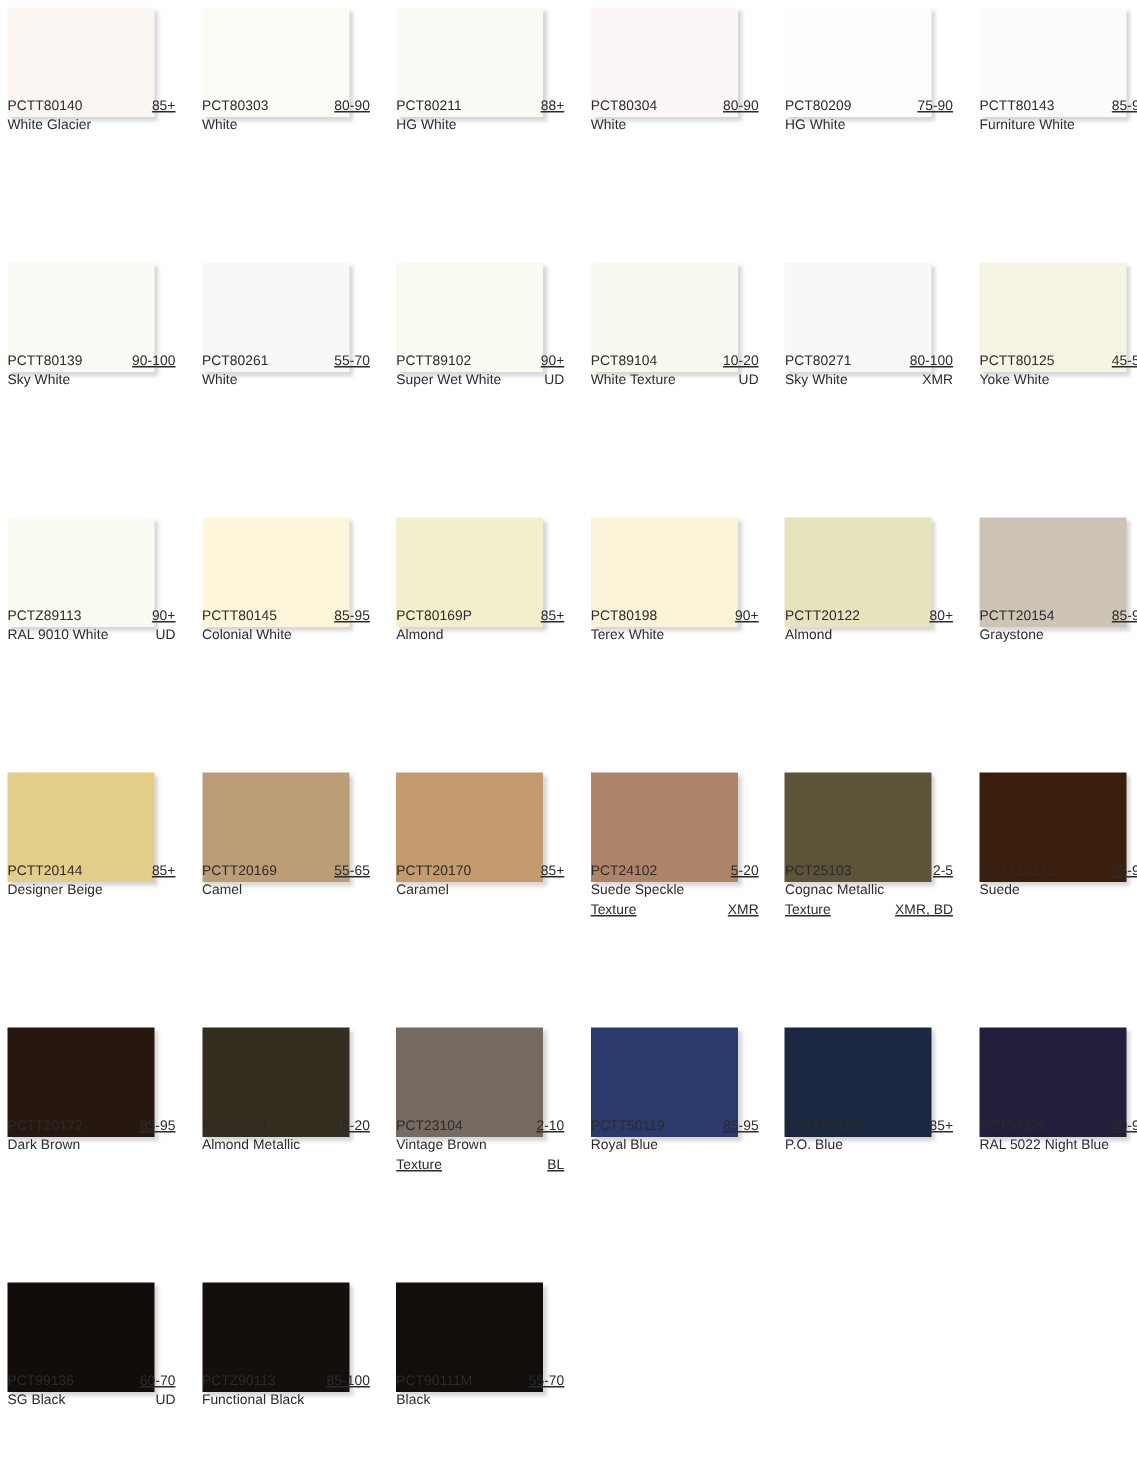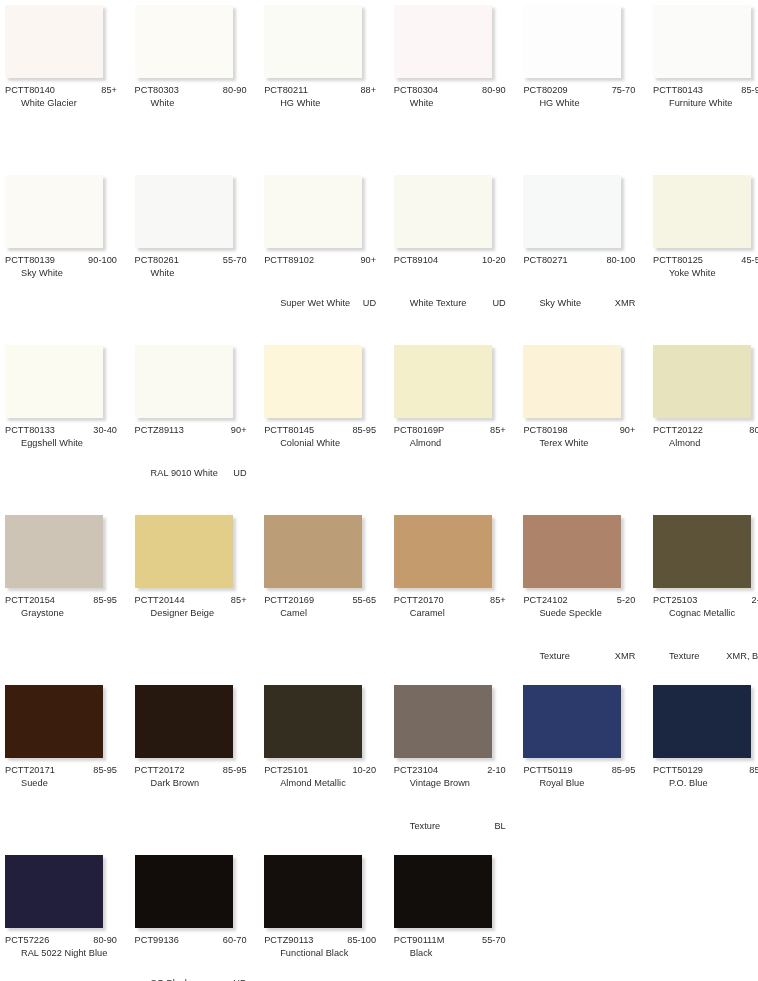--- a/index.html
+++ b/index.html
@@ -33,51 +33,50 @@
     position: absolute;
     left: 5px;
     top: 5px;
     width: 98px;
     height: 73px;
     box-shadow: 2.5px 2.5px 2.5px rgba(120,120,120,0.30);
   }
   .swatch-meta {
     position: absolute;
     left: 5px;
-    top: 84px;
+    top: 64px;
     width: 112px;
   }
   .meta-row {
     display: flex;
     justify-content: space-between;
     align-items: baseline;
     font-size: 9.2px;
     line-height: 13.2px;
     letter-spacing: 0.05px;
     white-space: nowrap;
   }
   .meta-code {
     color: #2b2b2b;
   }
   .meta-gloss {
     color: #2b2b2b;
     padding-left: 4px;
+    text-decoration: underline;
   }
   .meta-name {
     color: #2b2b2b;
     max-width: 86px;
-    margin-left: 16px;
   }
   .meta-suffix {
     color: #2b2b2b;
     padding-left: 4px;
-    margin-top: 30px;
   }
   .meta-row.line-2 { margin-top: 0px; }
-  .meta-row.line-3 { margin-top: 0px; }
+  .meta-row.line-3 { margin-top: 0px; text-decoration: underline; }
 </style>
 </head>
 <body>
 
 <div id="swatch-grid">
     <div class="swatch-cell">
       <div class="swatch-chip" style="background: rgb(252, 246, 243);"></div>
       <div class="swatch-meta">
         <div class="meta-row line-1">
           <span class="meta-code">PCTT80140</span>
@@ -122,21 +121,21 @@
         <div class="meta-row line-2">
           <span class="meta-name">White</span>
         </div>
       </div>
     </div>
     <div class="swatch-cell">
       <div class="swatch-chip" style="background: rgb(253, 253, 253);"></div>
       <div class="swatch-meta">
         <div class="meta-row line-1">
           <span class="meta-code">PCT80209</span>
-          <span class="meta-gloss">75-70</span>
+          <span class="meta-gloss">75-90</span>
         </div>
         <div class="meta-row line-2">
           <span class="meta-name">HG White</span>
         </div>
       </div>
     </div>
     <div class="swatch-cell">
       <div class="swatch-chip" style="background: rgb(251, 251, 250);"></div>
       <div class="swatch-meta">
         <div class="meta-row line-1">
@@ -213,32 +212,20 @@
     </div>
     <div class="swatch-cell">
       <div class="swatch-chip" style="background: rgb(246, 245, 228);"></div>
       <div class="swatch-meta">
         <div class="meta-row line-1">
           <span class="meta-code">PCTT80125</span>
           <span class="meta-gloss">45-55</span>
         </div>
         <div class="meta-row line-2">
           <span class="meta-name">Yoke White</span>
-        </div>
-      </div>
-    </div>
-    <div class="swatch-cell">
-      <div class="swatch-chip" style="background: rgb(252, 251, 241);"></div>
-      <div class="swatch-meta">
-        <div class="meta-row line-1">
-          <span class="meta-code">PCTT80133</span>
-          <span class="meta-gloss">30-40</span>
-        </div>
-        <div class="meta-row line-2">
-          <span class="meta-name">Eggshell White</span>
         </div>
       </div>
     </div>
     <div class="swatch-cell">
       <div class="swatch-chip" style="background: rgb(251, 250, 242);"></div>
       <div class="swatch-meta">
         <div class="meta-row line-1">
           <span class="meta-code">PCTZ89113</span>
           <span class="meta-gloss">90+</span>
         </div>

